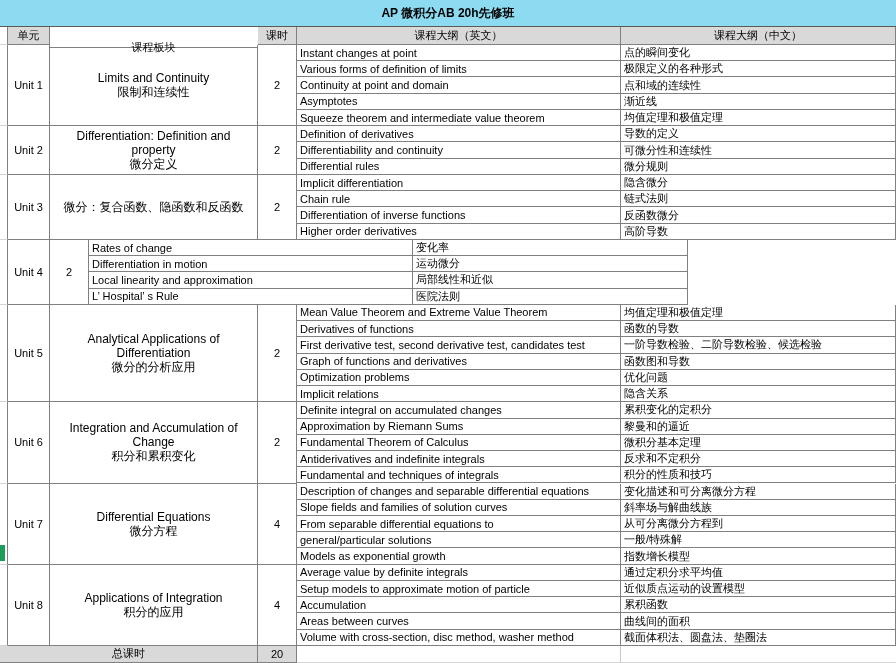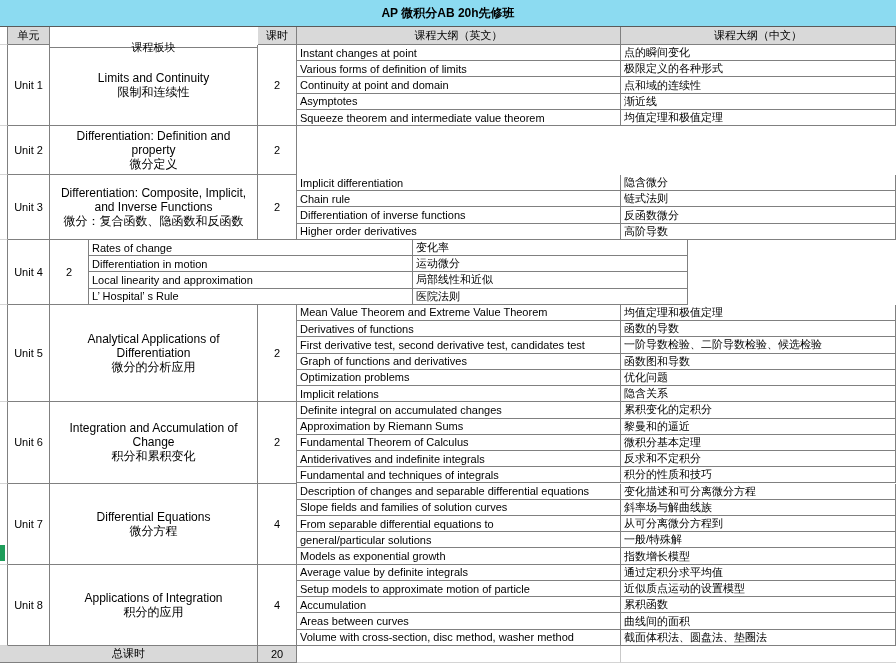--- a/index.html
+++ b/index.html
@@ -112,26 +112,39 @@
         </div>
       </div>
       <div class="unit-block" style="height: 48.729px;">
         <div class="gutter-cell"></div>
         <div class="unit-cell">Unit 2</div>
         <div class="module-cell">
           <div class="module-en">Differentiation: Definition and property</div>
           <div class="module-cn">微分定义</div>
         </div>
         <div class="hours-cell">2</div>
+        <div class="rows-col">
+          <div class="outline-row">
+            <div class="cell-en">Definition of derivatives</div>
+            <div class="cell-cn">导数的定义</div>
+          </div>
+          <div class="outline-row">
+            <div class="cell-en">Differentiability and continuity</div>
+            <div class="cell-cn">可微分性和连续性</div>
+          </div>
+          <div class="outline-row">
+            <div class="cell-en">Differential rules</div>
+            <div class="cell-cn">微分规则</div>
+          </div>
+        </div>
       </div>
       <div class="unit-block" style="height: 64.972px;">
         <div class="gutter-cell"></div>
         <div class="unit-cell">Unit 3</div>
         <div class="module-cell">
-          <div class="module-en">Differentiation: Composite, Implicit, and Inverse Functions</div>
           <div class="module-cn">微分：复合函数、隐函数和反函数</div>
         </div>
         <div class="hours-cell">2</div>
         <div class="rows-col">
           <div class="outline-row">
             <div class="cell-en">Implicit differentiation</div>
             <div class="cell-cn">隐含微分</div>
           </div>
           <div class="outline-row">
             <div class="cell-en">Chain rule</div>

